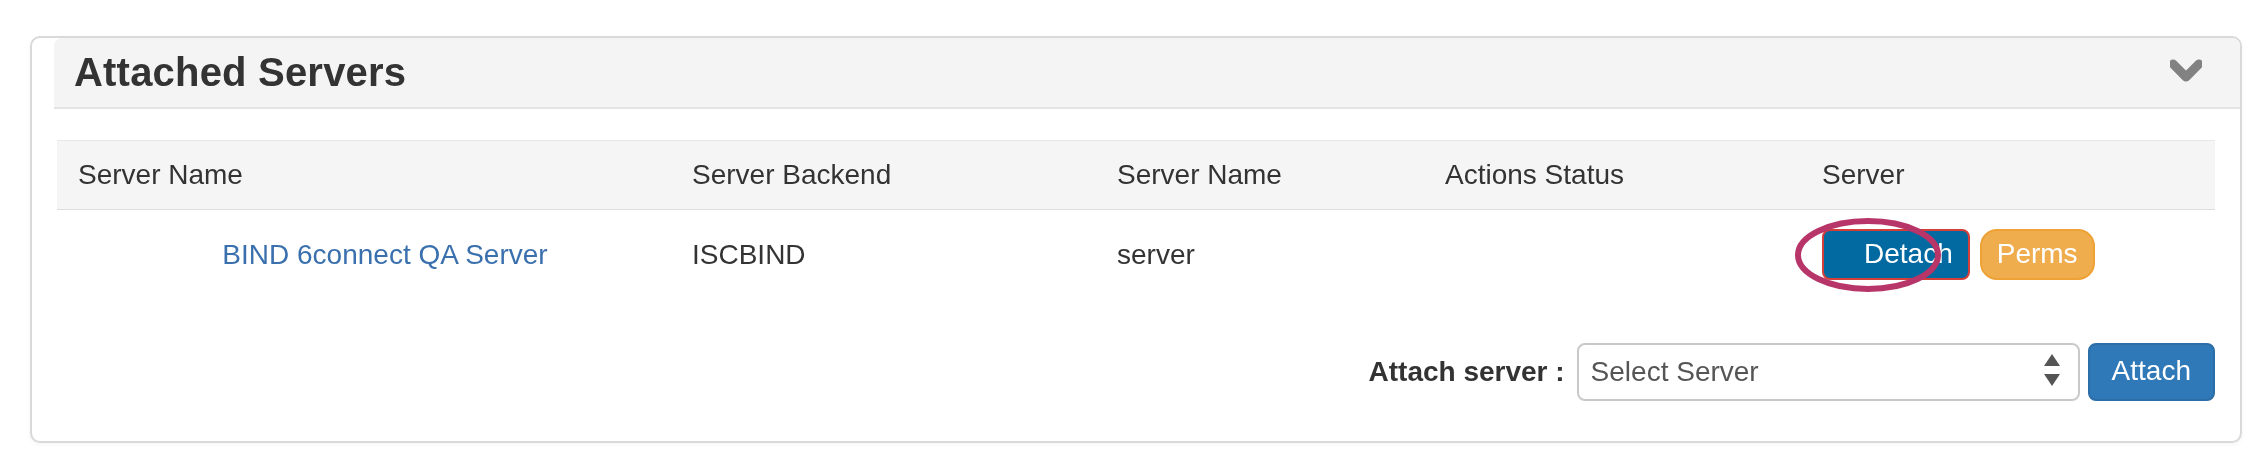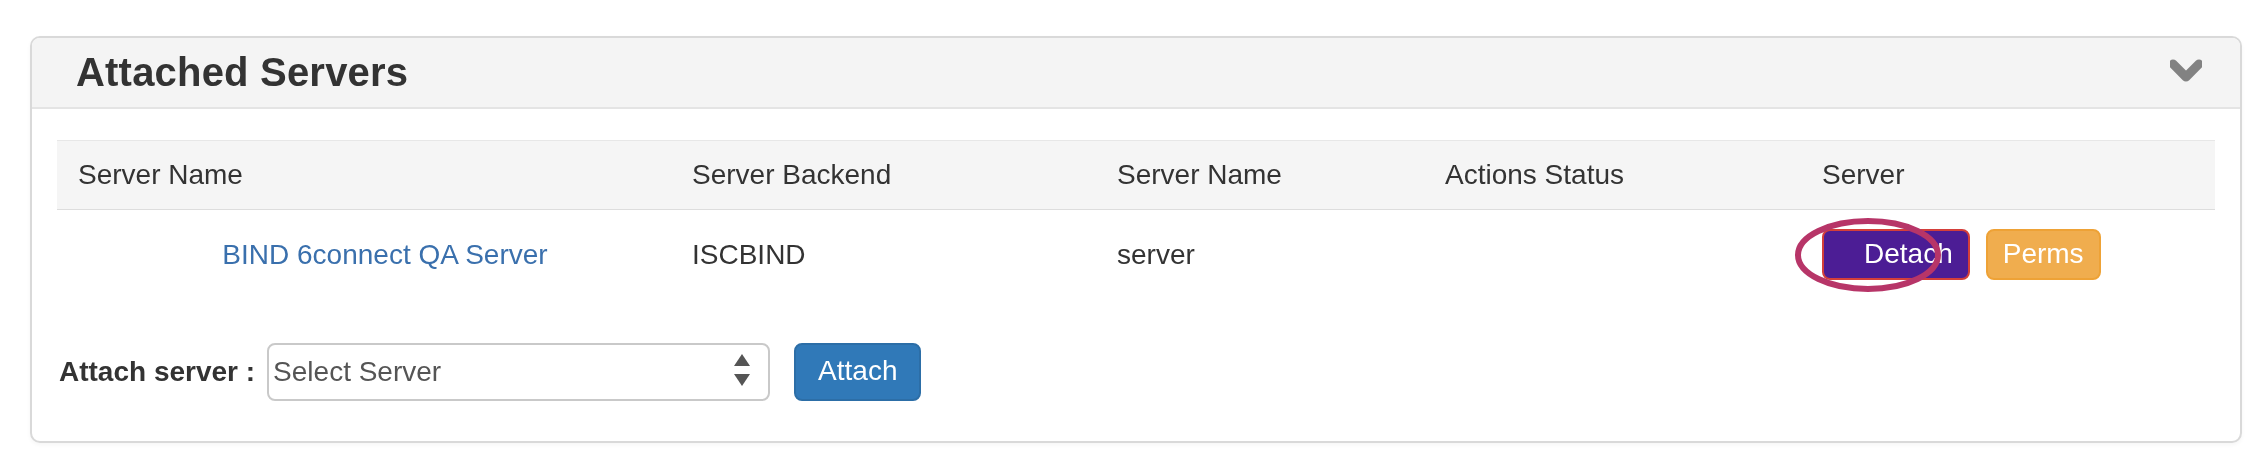--- a/index.html
+++ b/index.html
@@ -6,53 +6,53 @@
   html,body { width:2264px; height:474px; background:#ffffff;
     font-family:"Liberation Sans","DejaVu Sans",sans-serif; color:#333;
     position:relative; overflow:hidden; }
 
   .panel { position:absolute; left:30px; top:36px; width:2212px; height:407px;
     background:#ffffff; border:2px solid #d9d9d9; border-radius:10px;
     box-shadow:0 2px 4px rgba(0,0,0,0.04); }
 
   .panel-header { position:relative; height:71px; background:#f4f4f4;
     border-bottom:2px solid #e4e4e4; border-radius:8px 8px 0 0;
-    display:flex; align-items:center; padding-left:44px; }
+    display:flex; align-items:center; padding-left:20px;margin-left:22px; }
   .panel-title { font-size:40px; font-weight:bold; color:#333; letter-spacing:0.2px; }
   .collapse-toggle { position:absolute; right:34px; top:50%; transform:translateY(-50%);
     width:40px; height:40px; display:flex; align-items:center; justify-content:center;
     cursor:pointer; background:none; border:none; }
 
   .panel-body { padding:31px 25px 0 25px; }
 
   table.servers { width:100%; border-collapse:collapse; table-layout:fixed; }
   table.servers th { height:69px; background:#f5f5f5; text-align:left;
     font-size:28px; font-weight:normal; color:#333; vertical-align:middle;
     border-top:1px solid #e7e7e7; border-bottom:1px solid #dddddd; }
   table.servers td { height:90px; vertical-align:middle; font-size:28px; color:#333; }
   th.c1, td.c1 { padding-left:21px;text-align:center; }
 
   a.server-link { color:#3a70ad; text-decoration:none; font-size:28px; cursor:pointer; }
 
   .btn { display:inline-block; font-size:28px; line-height:1; color:#ffffff;
     border-radius:8px; text-align:center; cursor:pointer; border:2px solid transparent;
     padding:9px 15px 10px 15px; vertical-align:middle; }
-  .btn-danger  { background:#4c1d95; border-color:#d43f3a;padding-left:40px; }
+  .btn-danger  { background:#0369a1; border-color:#d43f3a;padding-left:40px; }
   .btn-warning { background:#f0ad4e; border-color:#eea236; }
   .btn-primary { background:#3079b8; border-color:#2c6ea7; padding:12px 22px 13px 22px; }
-  .actions-cell .btn + .btn { margin-left:16px; }
+  .actions-cell .btn + .btn { margin-left:10px;border-radius:17px; }
 
-  .attach-form { margin-top:43px; display:flex; align-items:center; }
+  .attach-form { margin-top:43px; display:flex; align-items:center;justify-content:flex-end; }
   .attach-label { font-size:28px; font-weight:bold; color:#333; margin-left:2px; }
   .select-box { position:relative; margin-left:12px; width:503px; height:58px;
     background:#ffffff; border:2px solid #c9c9c9; border-radius:8px;
-    display:flex; align-items:center; padding-left:4px; cursor:pointer; }
+    display:flex; align-items:center; padding-left:12px; cursor:pointer; }
   .select-value { font-size:28px; color:#555; }
   .select-caret { position:absolute; right:16px; top:50%; transform:translateY(-50%); }
-  .attach-btn { margin-left:24px; height:58px; }
+  .attach-btn { margin-left:8px; height:58px; }
 
   .annotation-ellipse { position:absolute; left:1792px; top:215px; width:152px;
     height:80px; pointer-events:none; z-index:5; }
 </style>
 </head>
 <body>
 
 <div class="panel">
 
   <div class="panel-header">

